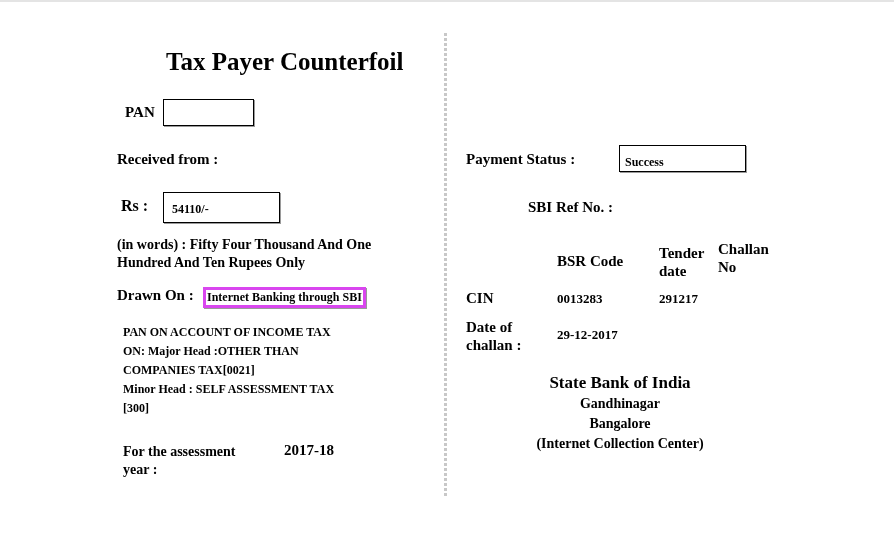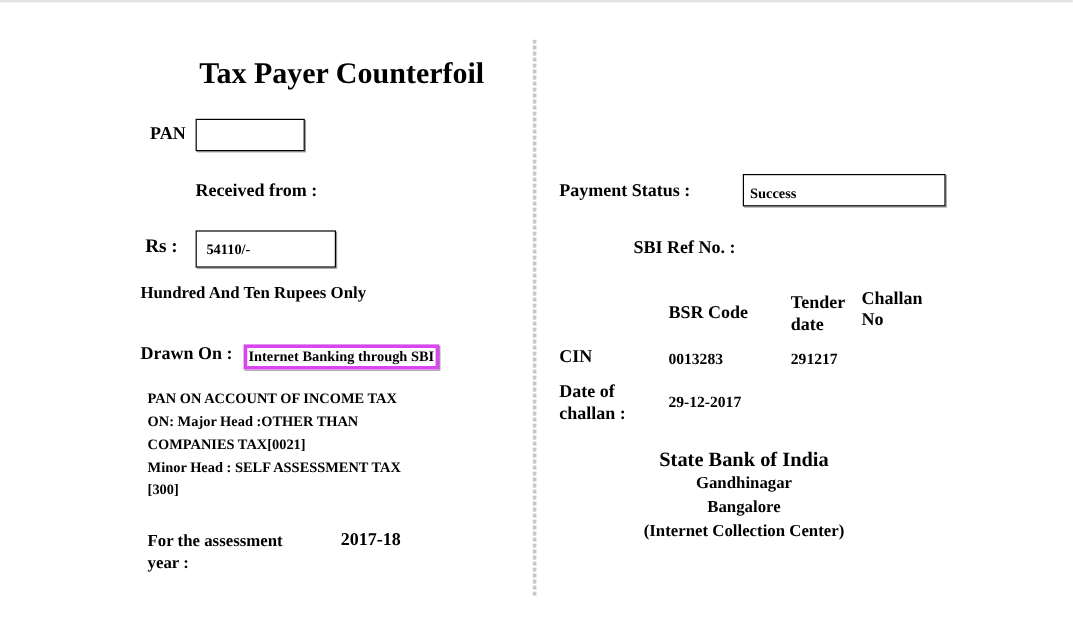--- a/index.html
+++ b/index.html
@@ -35,29 +35,30 @@
 
 <div class="topbar"></div>
 
 <div class="abs title">Tax Payer Counterfoil</div>
 
 <div class="abs lbl" style="left:125px; top:104px; font-size:15px;">PAN</div>
 <div class="box" style="left:163px; top:99px; width:91px; height:27px;">
   <span class="boxtext"></span>
 </div>
 
-<div class="abs lbl" style="left:117px; top:151px;margin-left:46px;">Received from :</div>
+<div class="abs lbl" style="left:117px; top:151px;">Received from :</div>
 <div class="abs lbl" style="left:230px; top:151px;"></div>
 
 <div class="abs" style="left:121px; top:197px; font-size:16px;">Rs :</div>
 <div class="box" style="left:163px; top:192px; width:117px; height:31px; padding:6px 0 0 8px;">
   <span class="boxtext">54110/-</span>
 </div>
 
 <div class="abs" style="left:117px; top:236px; font-size:14px; line-height:18px;">
+  <div>(in words) : Fifty Four Thousand And One</div>
   <div>Hundred And Ten Rupees Only</div>
 </div>
 
 <div class="abs" style="left:117px; top:287px; font-size:15px;">Drawn On :</div>
 <div class="abs" style="left:203px; top:287px; border:3px solid #d946ef; font-size:12px; line-height:15px; padding:0 1px; box-shadow:1px 1px 0 #9a9a9a;">Internet Banking through SBI</div>
 
 <div class="abs big" style="left:123px; top:323px;">
   <div>PAN ON ACCOUNT OF INCOME TAX</div>
   <div>ON: Major Head :OTHER THAN</div>
   <div>COMPANIES TAX[0021]</div>
@@ -67,21 +68,21 @@
 
 <div class="abs" style="left:123px; top:443px; font-size:14px; line-height:18px;">
   <div>For the assessment</div>
   <div>year :</div>
 </div>
 <div class="abs" style="left:284px; top:442px; font-size:15px;">2017-18</div>
 
 <div class="divider"></div>
 
 <div class="abs lbl" style="left:466px; top:151px;">Payment Status :</div>
-<div class="box" style="left:619px; top:145px; width:169px; height:27px; padding:6px 0 0 5px;">
+<div class="box" style="left:619px; top:145px; width:127px; height:27px; padding:6px 0 0 5px;">
   <span class="boxtext">Success</span>
 </div>
 
 <div class="abs lbl" style="left:528px; top:199px;">SBI Ref No. :</div>
 <div class="abs lbl" style="left:625px; top:199px;"></div>
 
 <div class="abs lbl" style="left:557px; top:253px;">BSR Code</div>
 <div class="abs lbl" style="left:659px; top:244px; line-height:18px;">
   <div>Tender</div>
   <div>date</div>

